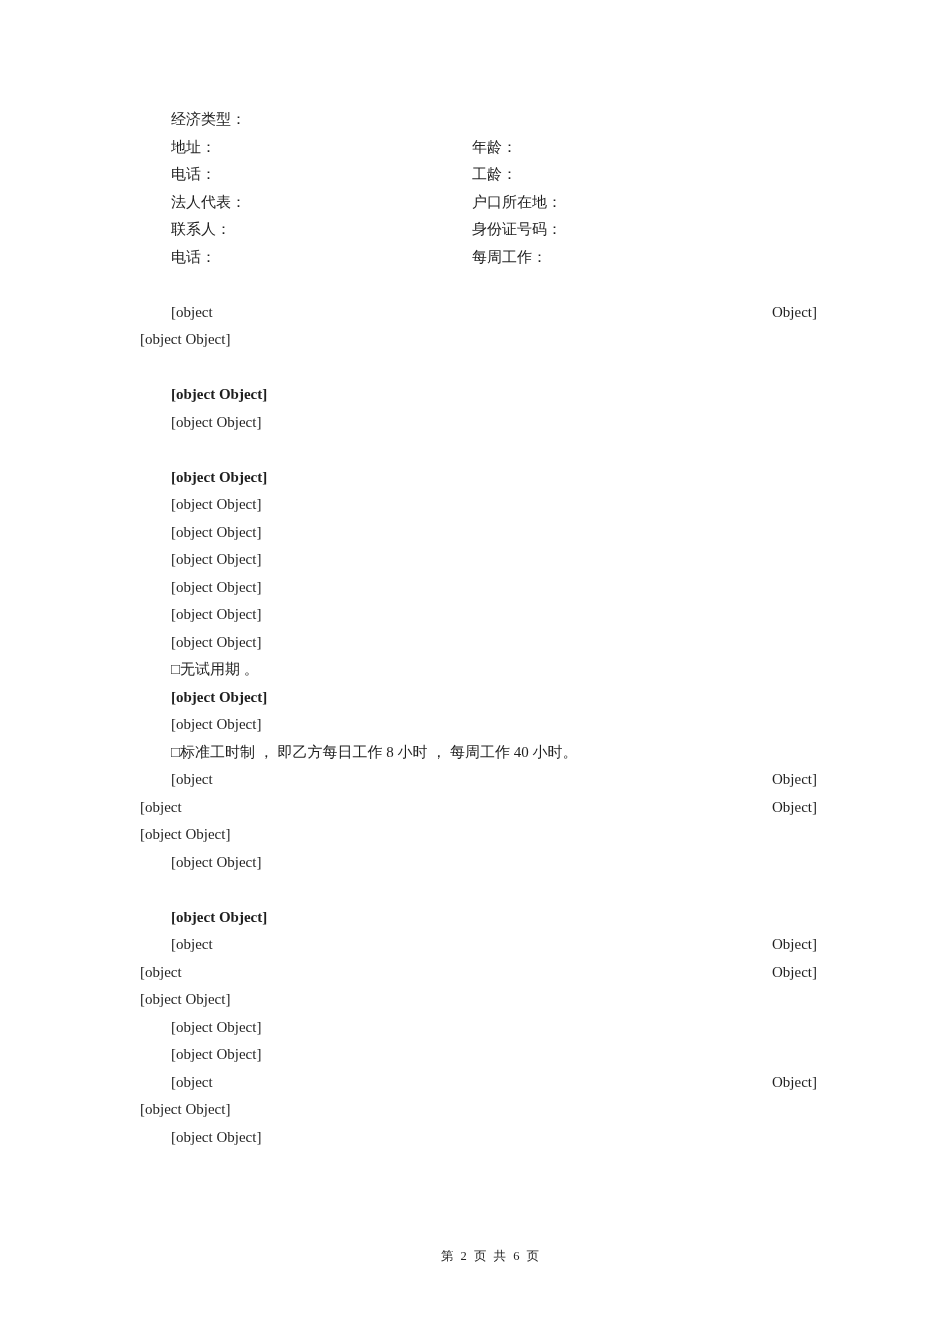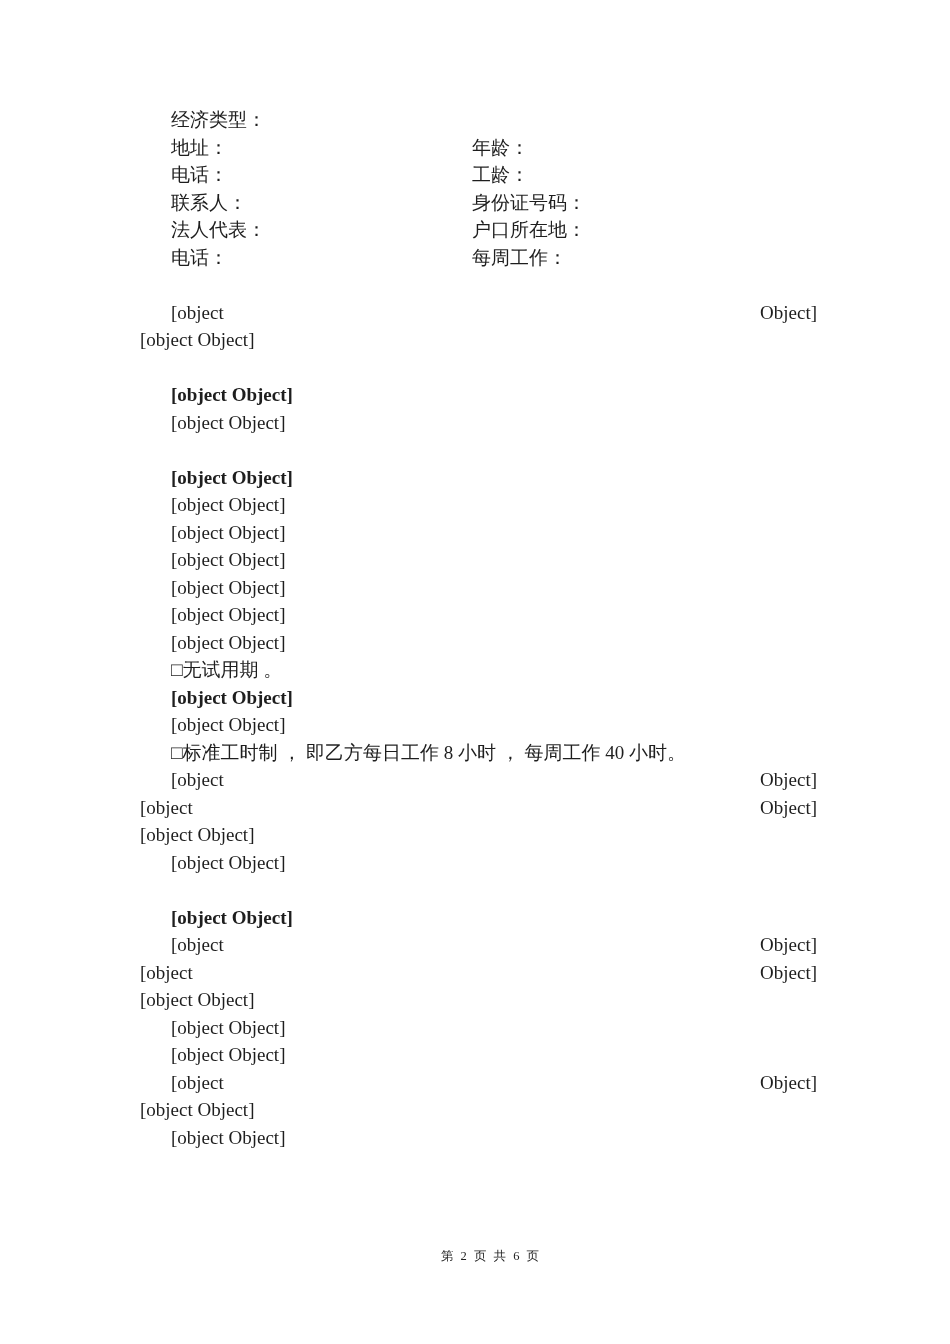--- a/index.html
+++ b/index.html
@@ -11,21 +11,21 @@
   }
   .page{
     position:relative;
     width:950px;height:1344px;
     box-sizing:border-box;
     padding:106px 133px 0 140px;
     overflow:hidden;
     background:#ffffff;
   }
   .ln{
-    font-size:19px;
+    font-size:15px;
     line-height:27.5px;
     white-space:pre-wrap;
   }
   .ind{text-indent:31px;}
   .h{font-weight:bold;}
   .just{text-align:justify;text-align-last:justify;}
   .sp{height:27.5px;}
   .irow{
     display:flex;
     font-size:15.5px;
@@ -55,26 +55,26 @@
     </div>
     <div class="irow">
       <span class="il ln">地址：</span>
       <span class="ir ln">年龄：</span>
     </div>
     <div class="irow">
       <span class="il ln">电话：</span>
       <span class="ir ln">工龄：</span>
     </div>
     <div class="irow">
+      <span class="il ln">法人代表：</span>
+      <span class="ir ln">户口所在地：</span>
+    </div>
+    <div class="irow">
       <span class="il ln">联系人：</span>
       <span class="ir ln">身份证号码：</span>
-    </div>
-    <div class="irow">
-      <span class="il ln">法人代表：</span>
-      <span class="ir ln">户口所在地：</span>
     </div>
     <div class="irow">
       <span class="il ln">电话：</span>
       <span class="ir ln">每周工作：</span>
     </div>
   </div>
 
   <div class="sp"></div>
 
   <div class="ln ind just">[object Object]</div>

